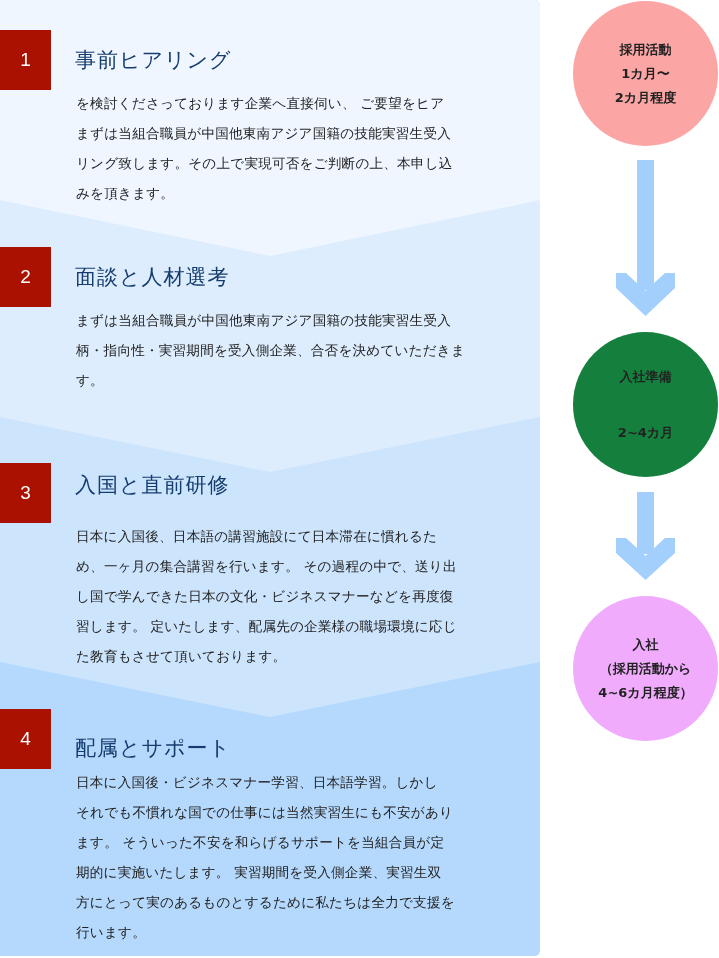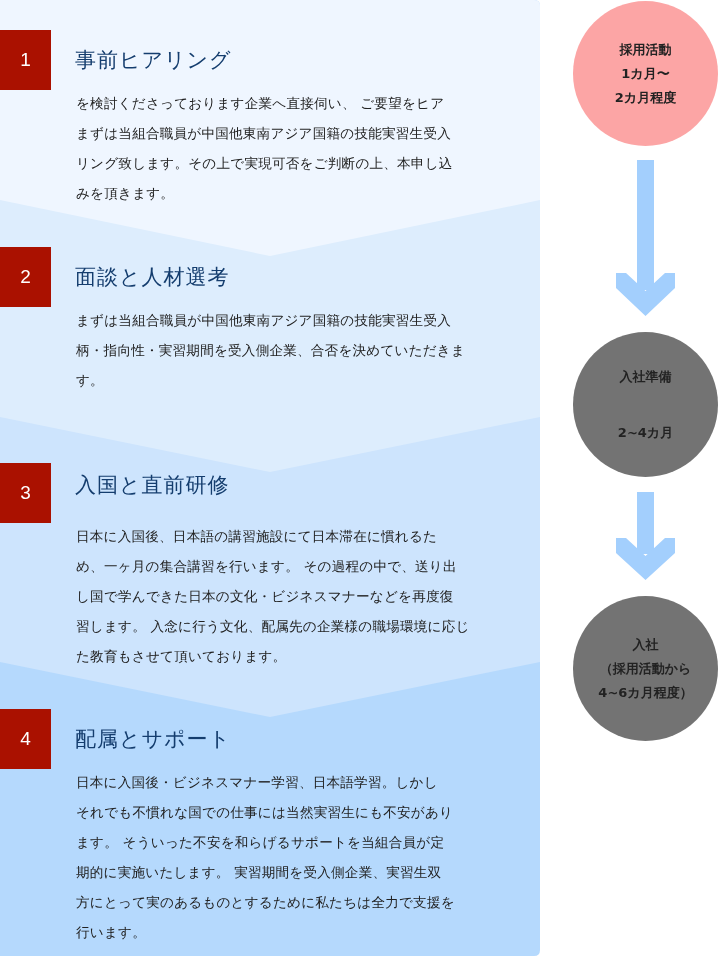--- a/index.html
+++ b/index.html
@@ -142,28 +142,28 @@
     </p>
   </div>
 
   <div class="step" style="top:463px;">
     <div class="badge">3</div>
     <h2 class="step-title" style="top:8px;">入国と直前研修</h2>
     <p class="step-body" style="top:58px;">
       <span>日本に入国後、日本語の講習施設にて日本滞在に慣れるた</span>
       <span>め、一ヶ月の集合講習を行います。 その過程の中で、送り出</span>
       <span>し国で学んできた日本の文化・ビジネスマナーなどを再度復</span>
-      <span>習します。 入念に行う文化、配属先の企業様の職場環境に応じ</span>
+      <span>習します。 定いたします、配属先の企業様の職場環境に応じ</span>
       <span>た教育もさせて頂いております。</span>
     </p>
   </div>
 
   <div class="step" style="top:709px;">
     <div class="badge">4</div>
-    <h2 class="step-title" style="top:16px;">配属とサポート</h2>
+    <h2 class="step-title" style="top:25px;">配属とサポート</h2>
     <p class="step-body" style="top:58px;">
       <span>日本に入国後・ビジネスマナー学習、日本語学習。しかし</span>
       <span>それでも不慣れな国での仕事には当然実習生にも不安があり</span>
       <span>ます。 そういった不安を和らげるサポートを当組合員が定</span>
       <span>期的に実施いたします。 実習期間を受入側企業、実習生双</span>
       <span>方にとって実のあるものとするために私たちは全力で支援を</span>
       <span>行います。</span>
     </p>
   </div>
 </div>
@@ -173,28 +173,28 @@
     <span>採用活動</span>
     <span>1カ月〜</span>
     <span>2カ月程度</span>
   </div>
 
   <svg class="arrow" style="top:160px;" width="60" height="157" viewBox="0 0 60 157" xmlns="http://www.w3.org/2000/svg">
     <rect x="21" y="0" width="17" height="130" fill="#a3cffd"></rect>
     <polygon points="0,113 10,113 29.5,131 49,113 59,113 59,128 29.5,156 0,128" fill="#a3cffd"></polygon>
   </svg>
 
-  <div class="circle" style="top:332px; background:#737373;gap:32px;">
+  <div class="circle" style="top:332px; background:#15803d;gap:32px;">
     <span>入社準備</span>
     <span>2~4カ月</span>
   </div>
 
   <svg class="arrow" style="top:492px;" width="60" height="89" viewBox="0 0 60 89" xmlns="http://www.w3.org/2000/svg">
     <rect x="21" y="0" width="17" height="62" fill="#a3cffd"></rect>
     <polygon points="0,46 10,46 29.5,64 49,46 59,46 59,61 29.5,88 0,61" fill="#a3cffd"></polygon>
   </svg>
 
-  <div class="circle" style="top:596px; background:#737373;">
+  <div class="circle" style="top:596px; background:#f0abfc;">
     <span>入社</span>
     <span>（採用活動から</span>
     <span>4~6カ月程度）</span>
   </div>
 </div>
 
 </body></html>

